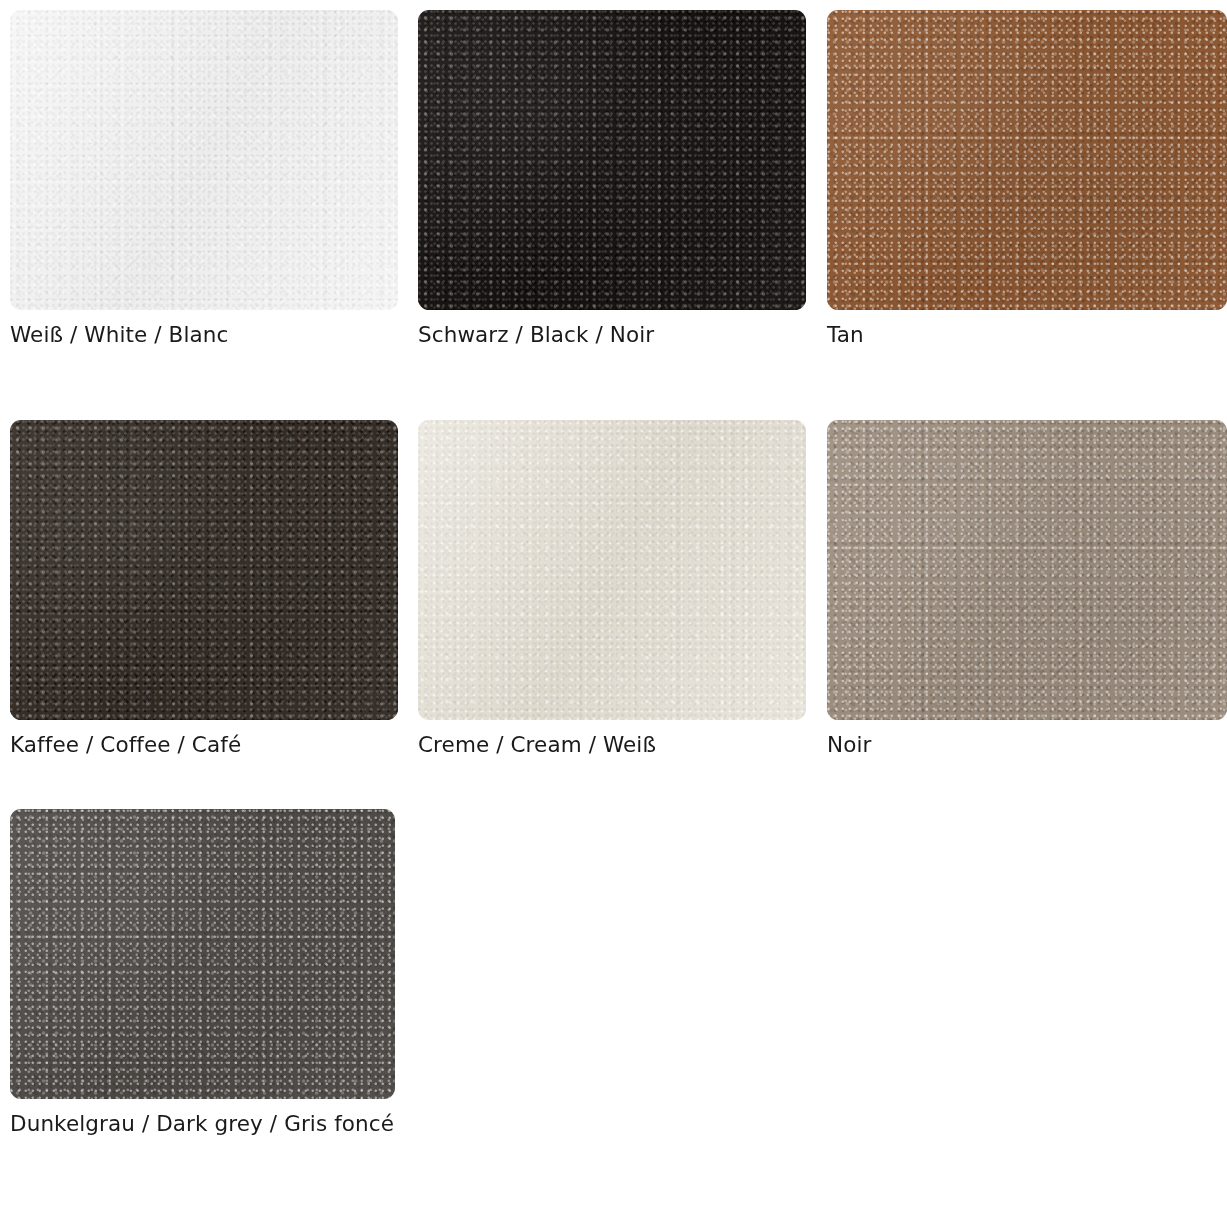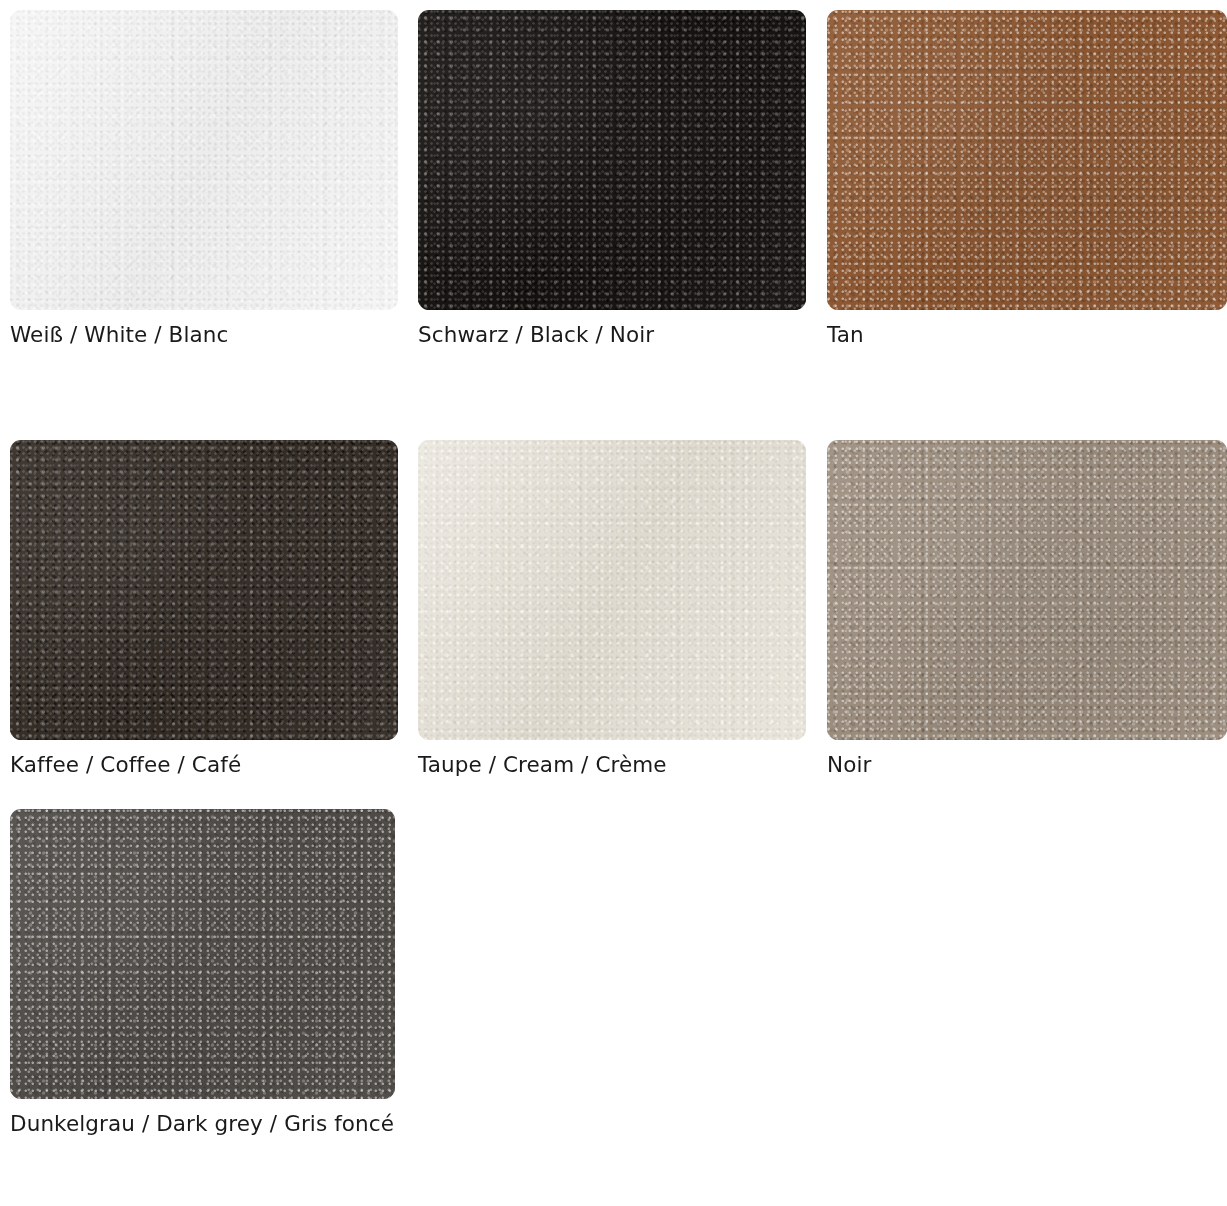--- a/index.html
+++ b/index.html
@@ -26,21 +26,21 @@
     position: absolute;
     box-sizing: border-box;
   }
 
   
   .col-1 { left: 10px;  width: 388px; }
   .col-2 { left: 418px; width: 388px; }
   .col-3 { left: 827px; width: 400px; }
 
   .row-1 { top: 10px;  }
-  .row-2 { top: 440px; }
+  .row-2 { top: 420px; }
   .row-3 { top: 809px; }
 
   .swatch-cell.row-1 .swatch-tile,
   .swatch-cell.row-2 .swatch-tile { height: 300px; }
   .swatch-cell.row-3 .swatch-tile { height: 290px; width: 385px; }
 
   .swatch-tile {
     position: relative;
     width: 100%;
     border-radius: 11px;
@@ -173,21 +173,21 @@
     <div class="swatch-label">Kaffee / Coffee / Café</div>
   </div>
 
   <div class="swatch-cell row-2 col-2">
     <div class="swatch-tile light">
       <div class="grain-base" style="background: rgb(228, 223, 211);"></div>
       <div class="grain-dots"></div>
       <div class="grain-dots-2"></div>
       <div class="grain-shade"></div>
     </div>
-    <div class="swatch-label">Taupe / Cream / Crème</div>
+    <div class="swatch-label">Creme / Cream / Weiß</div>
   </div>
 
   <div class="swatch-cell row-2 col-3">
     <div class="swatch-tile mid">
       <div class="grain-base" style="background: rgb(157, 142, 126);"></div>
       <div class="grain-dots"></div>
       <div class="grain-dots-2"></div>
       <div class="grain-shade"></div>
     </div>
     <div class="swatch-label">Noir</div>

